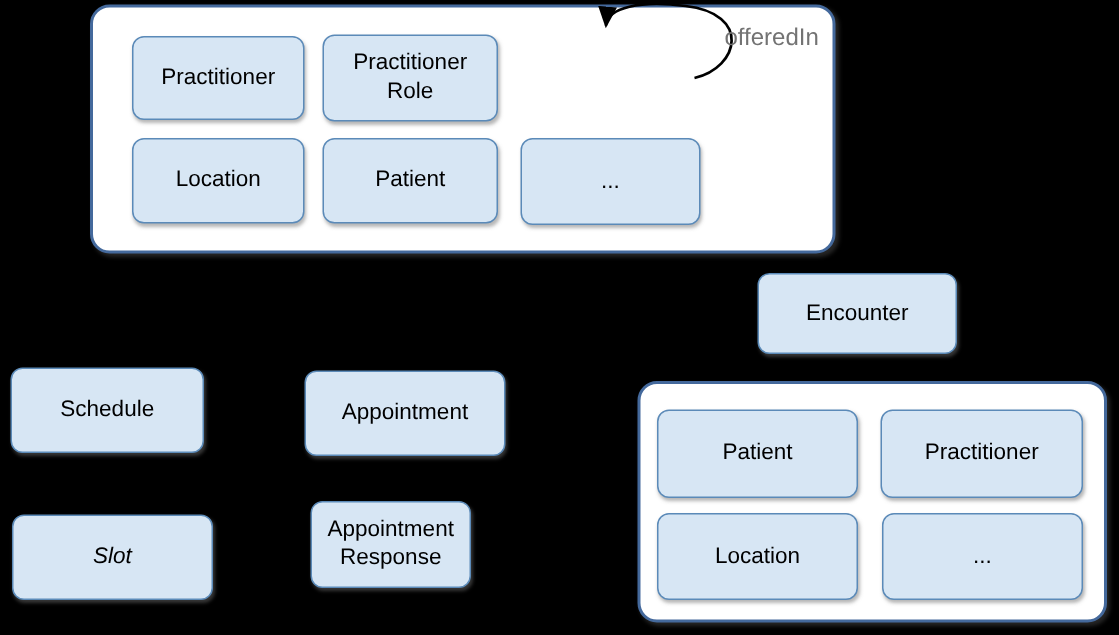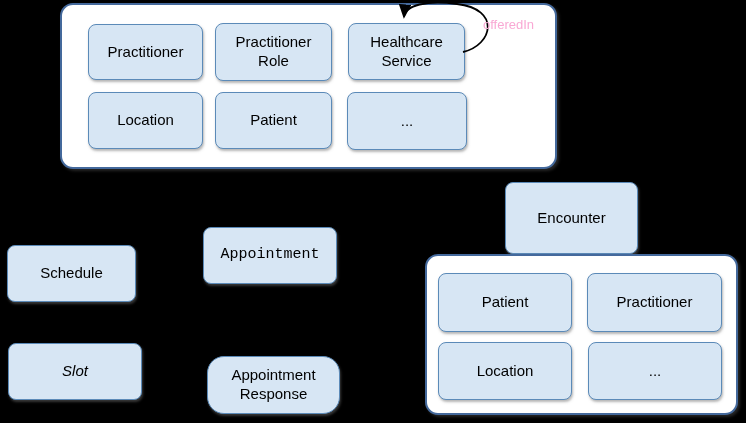--- a/index.html
+++ b/index.html
@@ -38,58 +38,57 @@
   .loop-svg {
     position: absolute;
     left: 0; top: 0;
     width: 746px; height: 423px;
     pointer-events: none;
   }
   .loop-label {
     position: absolute;
     left: 483px;
     top: 17px;
-    font-size: 13px;
-    color: #f9a8d4;
+    font-size: 16px;
+    color: #737373;
     white-space: nowrap;
   }
 
   
   .g-top   { left: 60px;  top: 3px;   width: 497px; height: 166px; }
   .n-prac  { left: 88px;  top: 24px;  width: 115px; height: 56px; }
   .n-prole { left: 215px; top: 23px;  width: 117px; height: 58px; }
   .n-hserv { left: 348px; top: 23px;  width: 117px; height: 57px; }
   .n-loc   { left: 88px;  top: 92px;  width: 115px; height: 57px; }
   .n-pat   { left: 215px; top: 92px;  width: 117px; height: 57px; }
   .n-dots  { left: 347px; top: 92px;  width: 120px; height: 58px; }
 
   
-  .n-enc   { left: 505px; top: 182px; width: 133px; height: 72px; }
+  .n-enc   { left: 505px; top: 182px; width: 133px; height: 54px; }
   .n-sched { left: 7px;   top: 245px; width: 129px; height: 57px; }
-  .n-appt  { left: 203px; top: 227px; width: 134px; height: 57px; font-family: Liberation Mono, monospace; }
+  .n-appt  { left: 203px; top: 247px; width: 134px; height: 57px; }
   .n-slot  { left: 8px;   top: 343px; width: 134px; height: 57px; font-style: italic; }
-  .n-apres { left: 207px; top: 356px; width: 133px; height: 58px; border-radius: 17px; }
+  .n-apres { left: 207px; top: 334px; width: 107px; height: 58px; }
 
   
   .g-enc    { left: 425px; top: 254px; width: 313px; height: 161px; }
   .n-epat   { left: 438px; top: 273px; width: 134px; height: 59px; }
   .n-eprac  { left: 587px; top: 273px; width: 135px; height: 59px; }
   .n-eloc   { left: 438px; top: 342px; width: 134px; height: 58px; }
   .n-edots  { left: 588px; top: 342px; width: 134px; height: 58px; }
 </style>
 </head>
 <body>
 
 <div class="canvas">
 
   <div class="group g-top"></div>
 
   <div class="node n-prac">Practitioner</div>
   <div class="node n-prole">Practitioner Role</div>
-  <div class="node n-hserv">Healthcare Service</div>
   <div class="node n-loc">Location</div>
   <div class="node n-pat">Patient</div>
   <div class="node n-dots">...</div>
 
   <div class="node n-enc">Encounter</div>
   <div class="node n-sched">Schedule</div>
   <div class="node n-appt">Appointment</div>
   <div class="node n-slot">Slot</div>
   <div class="node n-apres">Appointment Response</div>
 

